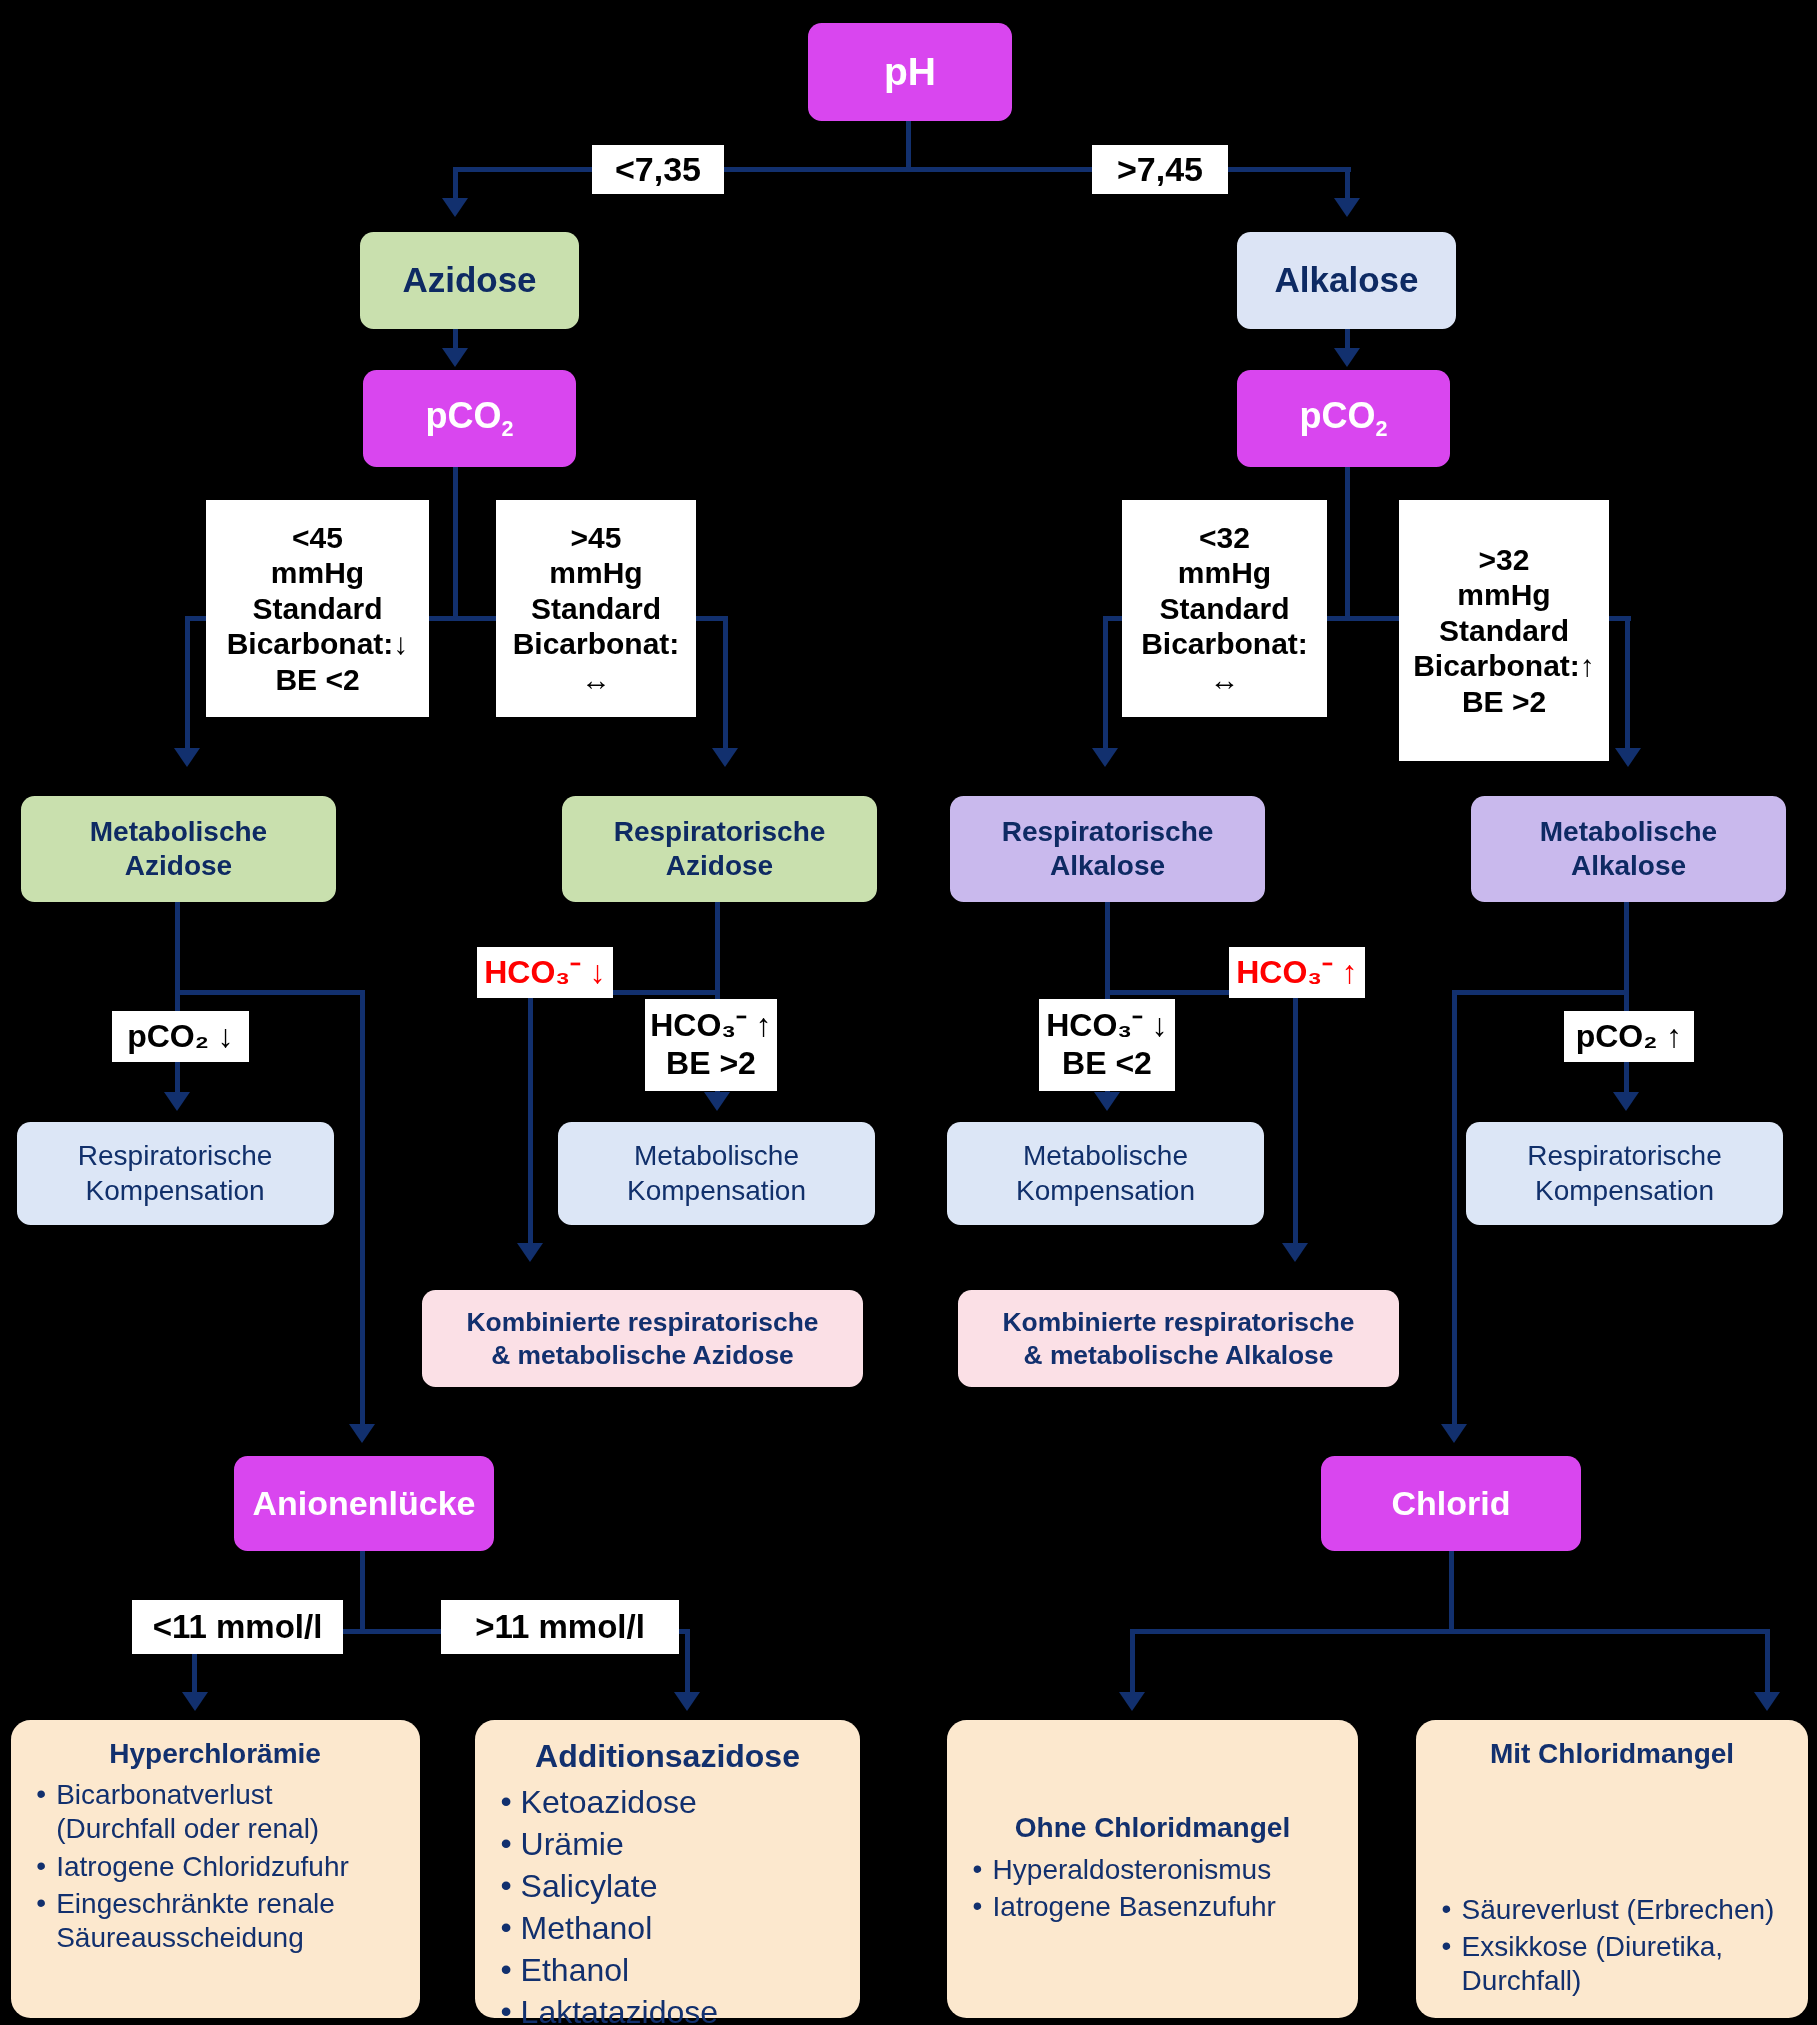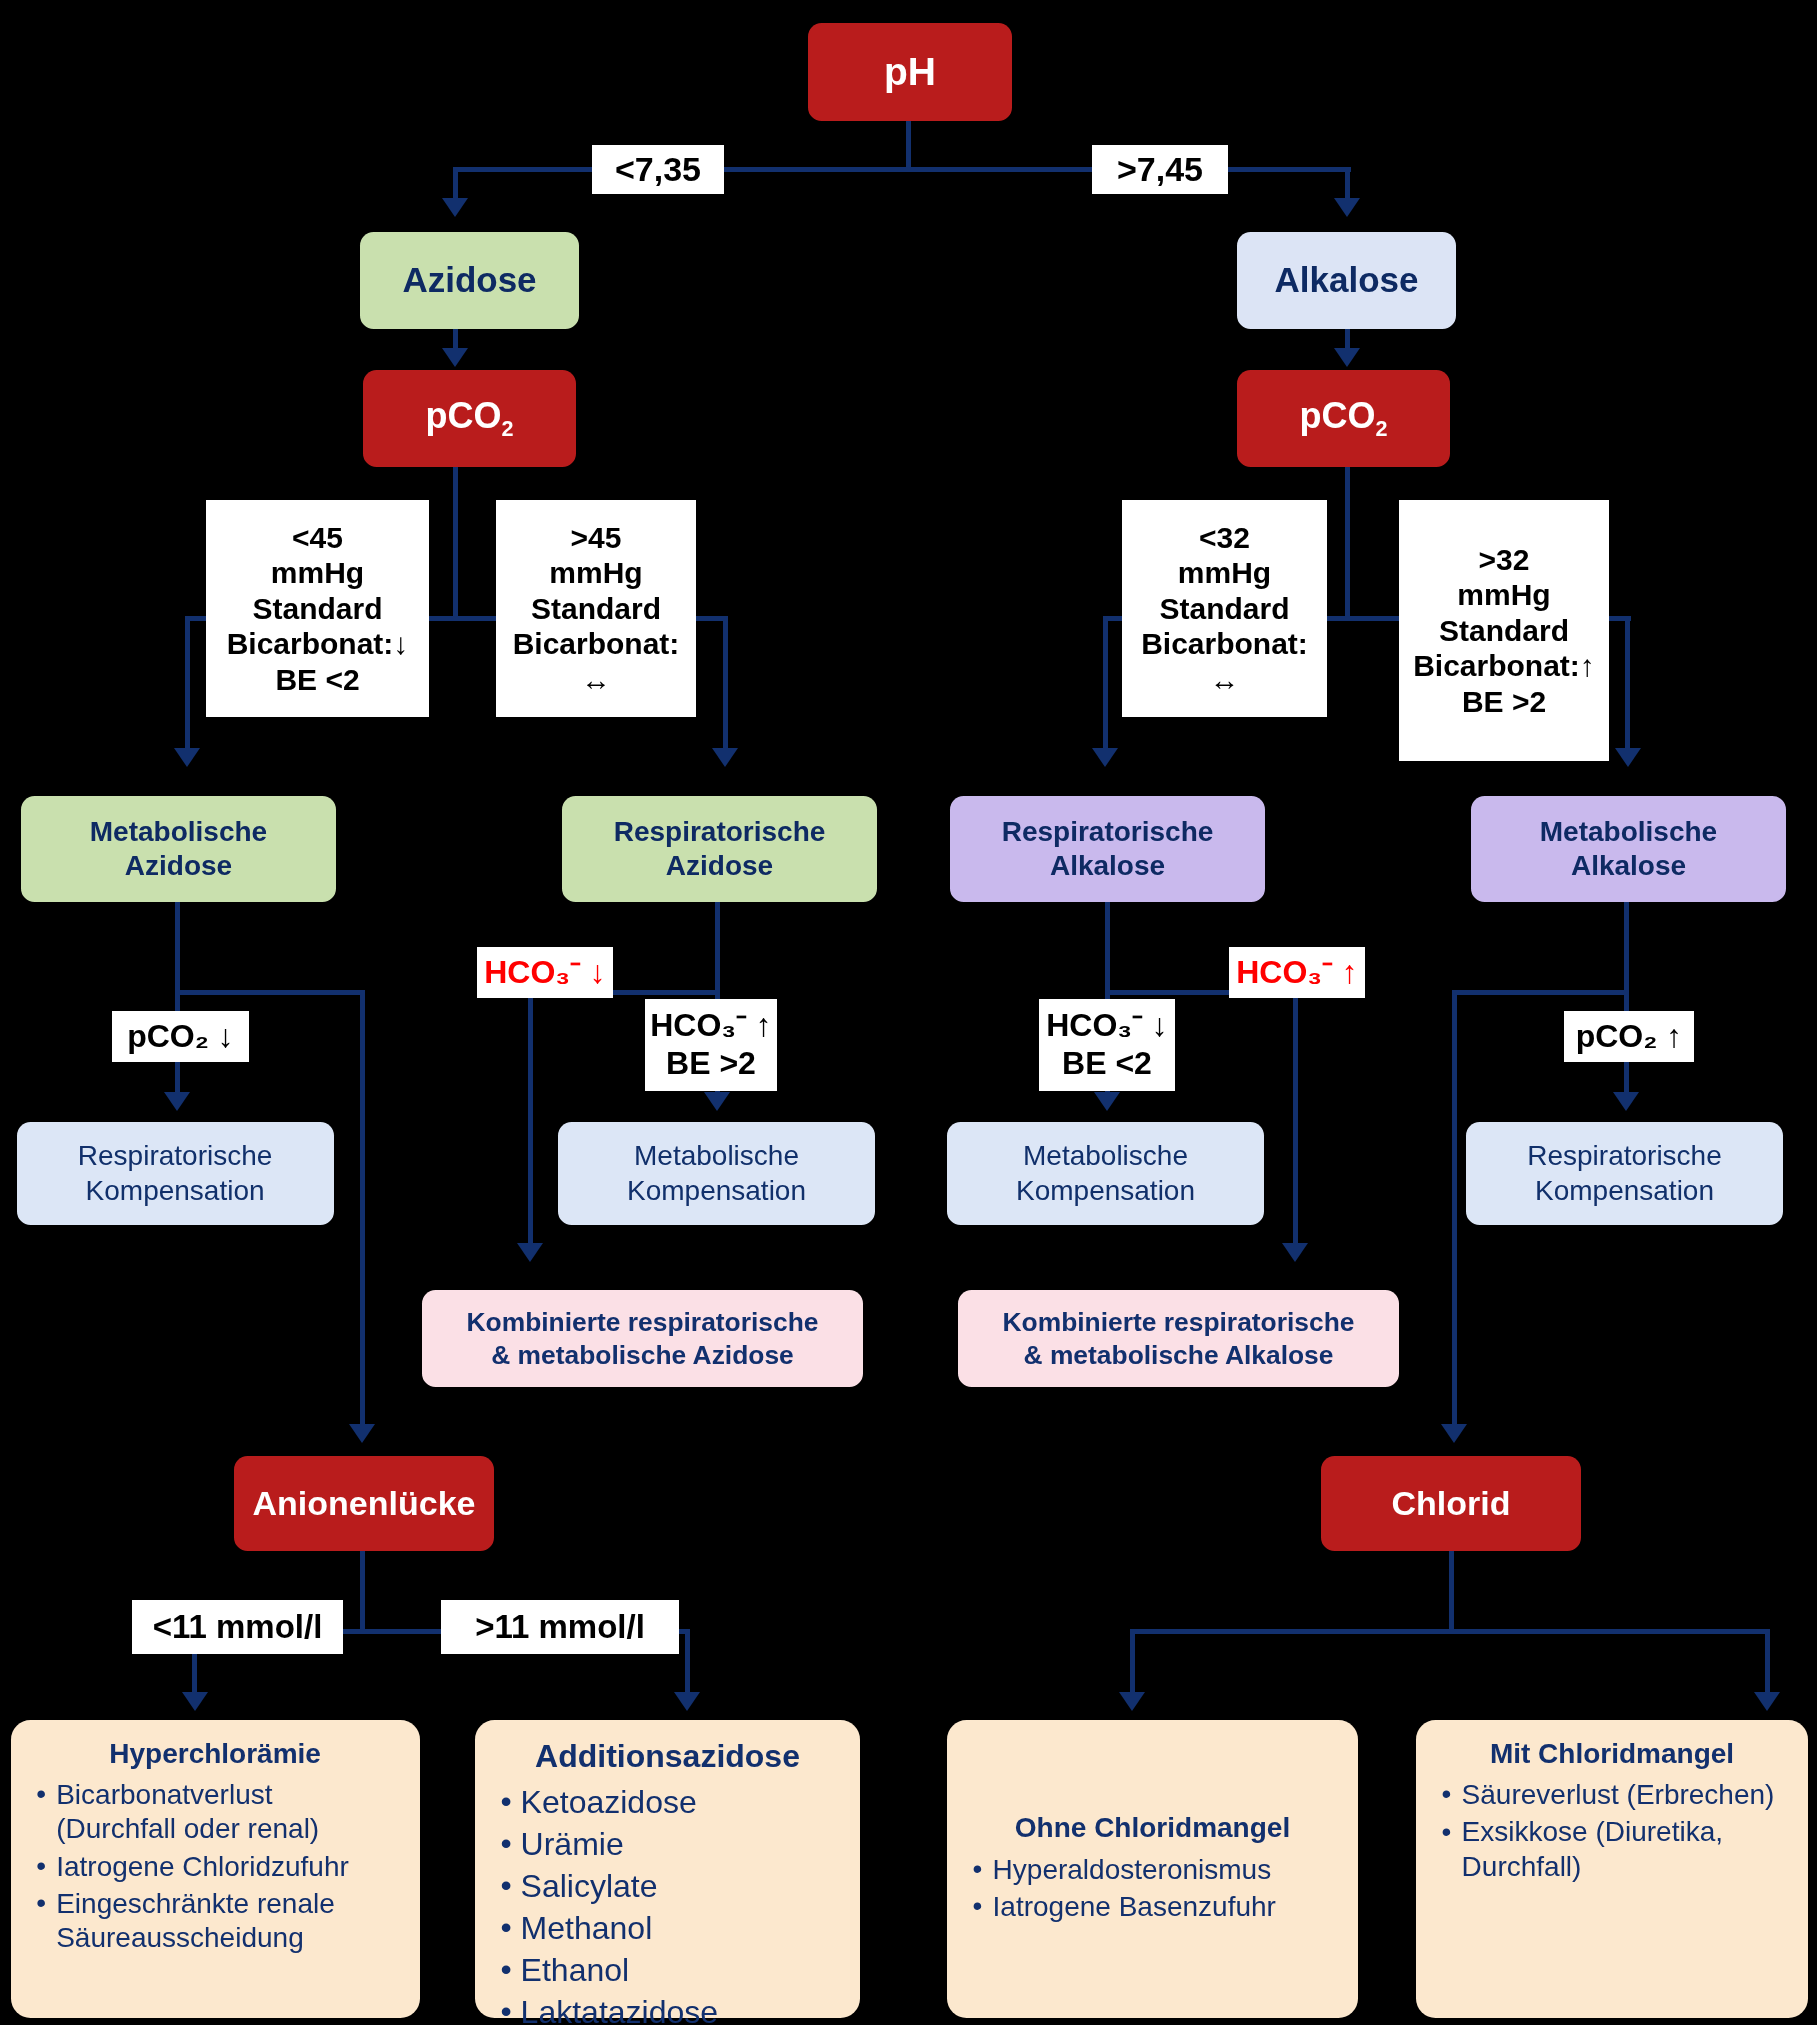--- a/index.html
+++ b/index.html
@@ -18,21 +18,21 @@
     flex-direction:column;
     align-items:center;
     justify-content:center;
     text-align:center;
     border-radius:13.6px;
     line-height:1.22;
     z-index:3;
   }
   .node .ttl{display:block;}
   
-  .n-red{background:#b91c1c;color:#FFFFFF;font-weight:bold;}
+  .n-red{background:#d946ef;color:#FFFFFF;font-weight:bold;}
   
   .n-green{background:#C9E0AE;color:#0E2A63;font-weight:bold;}
   
   .n-bluehdr{background:#DCE4F5;color:#0E2A63;font-weight:bold;}
   
   .n-purple{background:#C9B9ED;color:#0E2A63;font-weight:bold;}
   
   .n-comp{background:#DCE6F6;color:#11306B;font-weight:normal;}
   
   .n-pink{background:#FBE0E6;color:#12306E;font-weight:bold;}
@@ -260,21 +260,21 @@
   </div>
 
   <div class="node n-cream" style="left:947px;top:1720px;width:411px;height:298px;font-size:28px;display:flex;flex-direction:column;justify-content:center;align-items:stretch;">
     <span class="card-title">Ohne Chloridmangel</span>
     <ul>
       <li>Hyperaldosteronismus</li>
       <li>Iatrogene Basenzufuhr</li>
     </ul>
   </div>
 
-  <div class="node n-cream" style="left:1416px;top:1720px;width:392px;height:298px;font-size:28px;display:flex;flex-direction:column;justify-content:flex-start;align-items:stretch;">
+  <div class="node n-cream" style="left:1416px;top:1720px;width:392px;height:298px;font-size:28px;display:flex;flex-direction:column;justify-content:space-between;align-items:stretch;">
     <span class="card-title">Mit Chloridmangel</span>
     <ul>
       <li>Säureverlust (Erbrechen)</li>
       <li>Exsikkose (Diuretika, Durchfall)</li>
     </ul>
   </div>
 
   <div class="lbl" style="left:592px;top:145px;width:132px;height:49px;font-size:34px;">&lt;7,35</div>
   <div class="lbl" style="left:1092px;top:145px;width:136px;height:49px;font-size:34px;">&gt;7,45</div>
 

